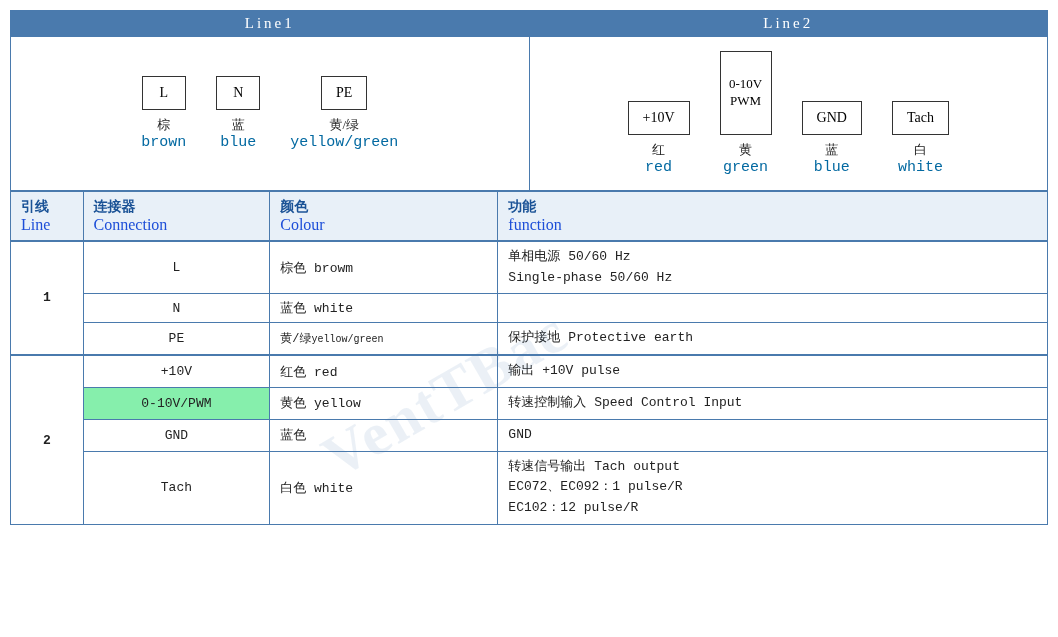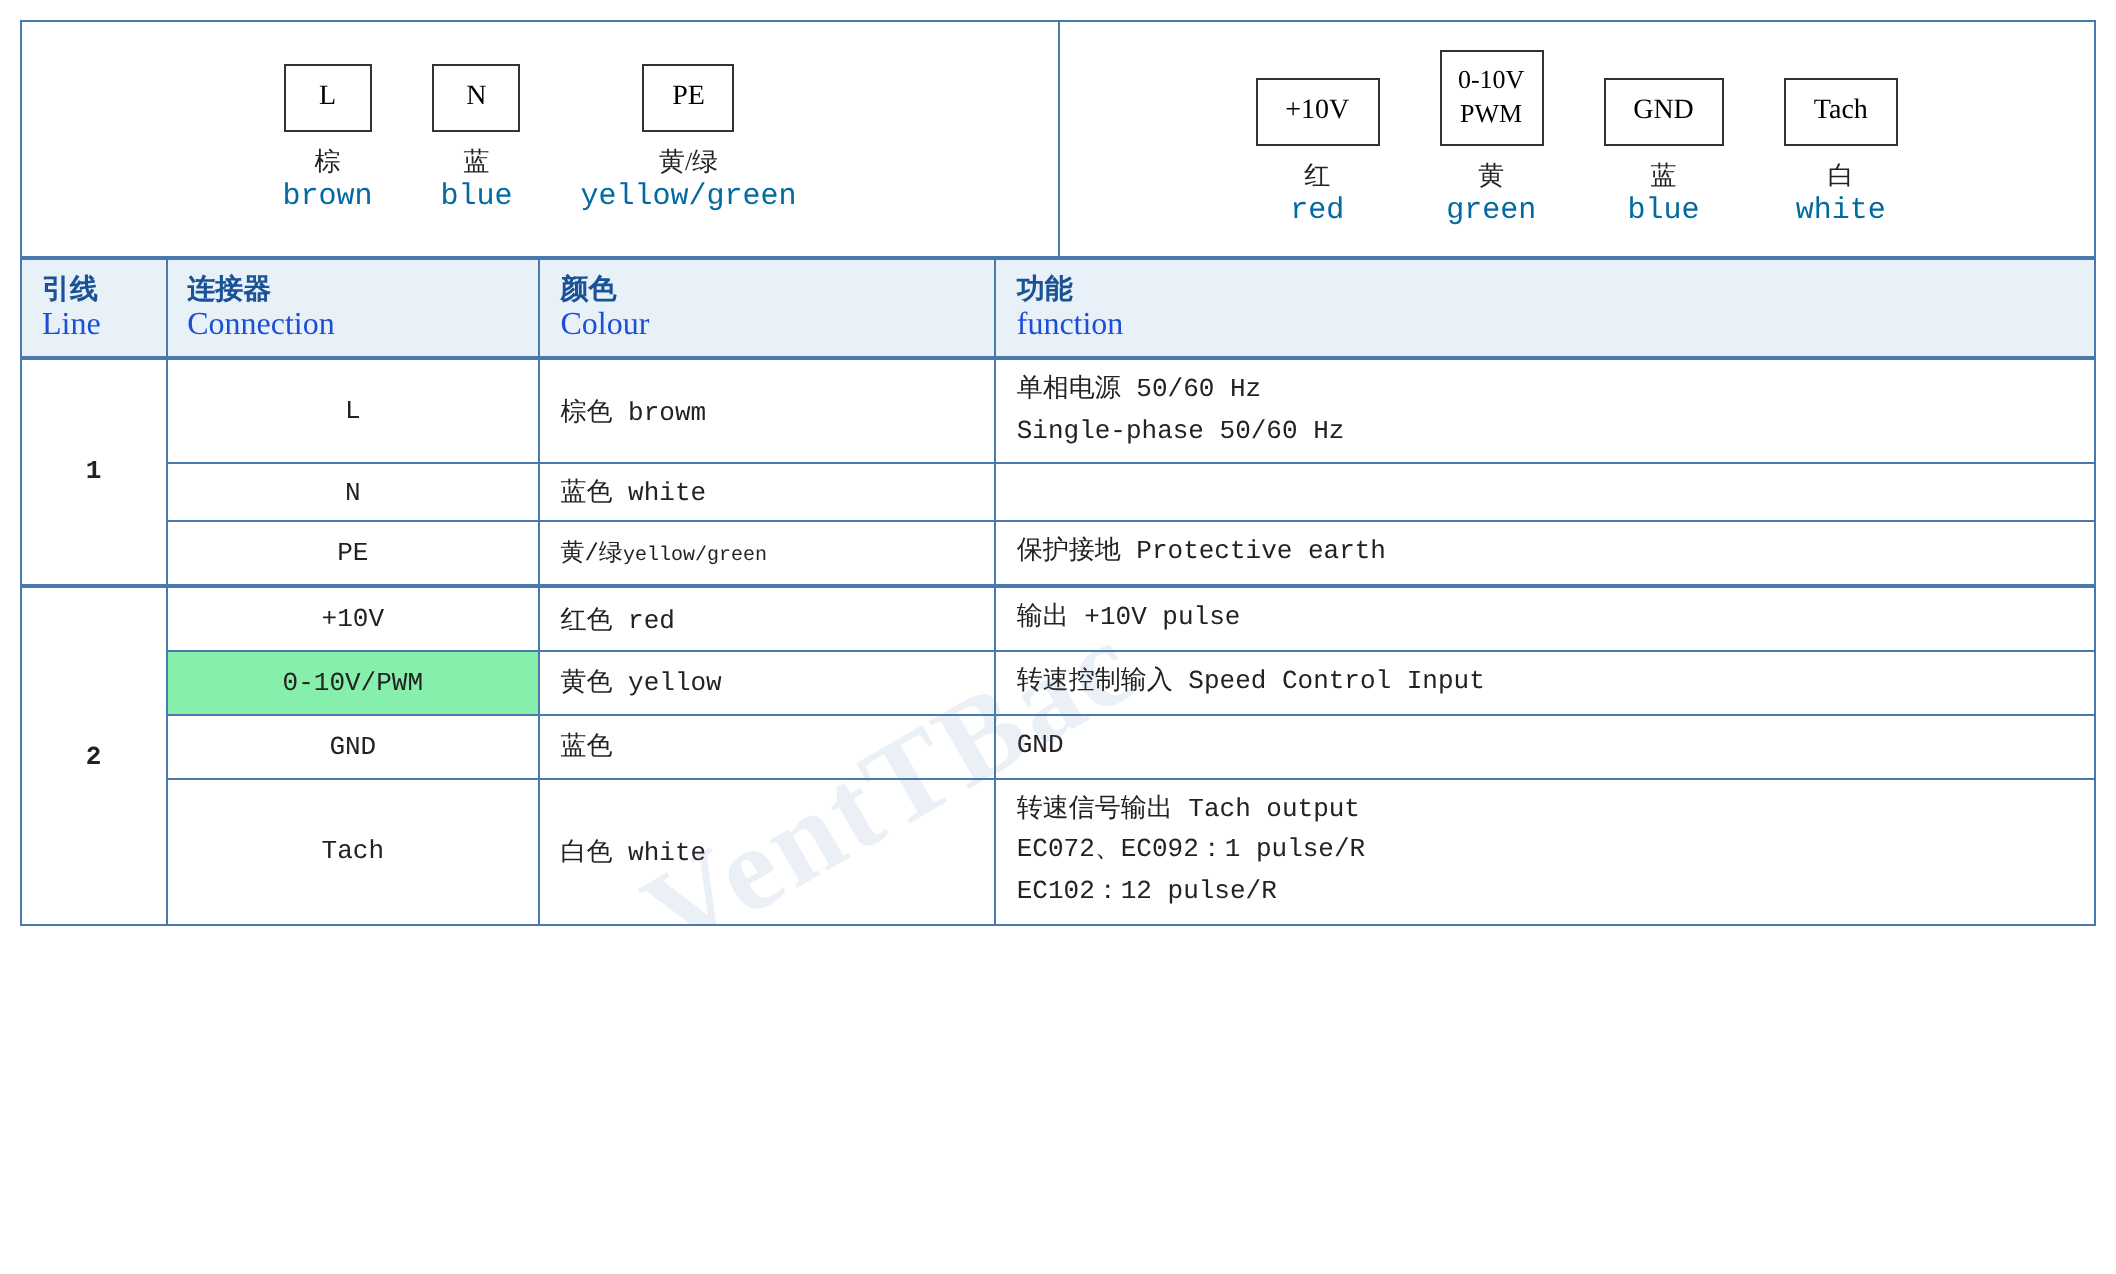--- a/index.html
+++ b/index.html
@@ -31,21 +31,21 @@
       border: 1.5px solid #333;
       padding: 8px 14px;
       font-size: 14px;
       margin-bottom: 6px;
       min-width: 44px;
       text-align: center;
     }
     .connector-box-small {
       display: inline-block;
       border: 1.5px solid #333;
-      padding: 6px 8px;
+      padding: 24px 8px;
       font-size: 13px;
       margin-bottom: 6px;
       min-width: 52px;
       text-align: center;
       line-height: 1.3;
     }
     .wire-label {
       font-size: 13px;
       color: #222;
       display: block;
@@ -138,20 +138,24 @@
 <div style="position:relative; overflow:hidden;">
   <div class="watermark">VentTBac</div>
 
   <table class="main-table">
 
     <colgroup>
       <col style="width:50%">
       <col style="width:50%">
     </colgroup>
     <tbody>
+        <tr>
+      <td class="col-header">Line1</td>
+      <td class="col-header">Line2</td>
+    </tr>
 
     <tr>
       <td class="diagram-cell">
         <div class="diagram-section">
           <div class="diagram-item">
             <div class="connector-box">L</div>
             <span class="wire-label">棕</span>
             <span class="wire-label-en">brown</span>
           </div>
           <div class="diagram-item">

